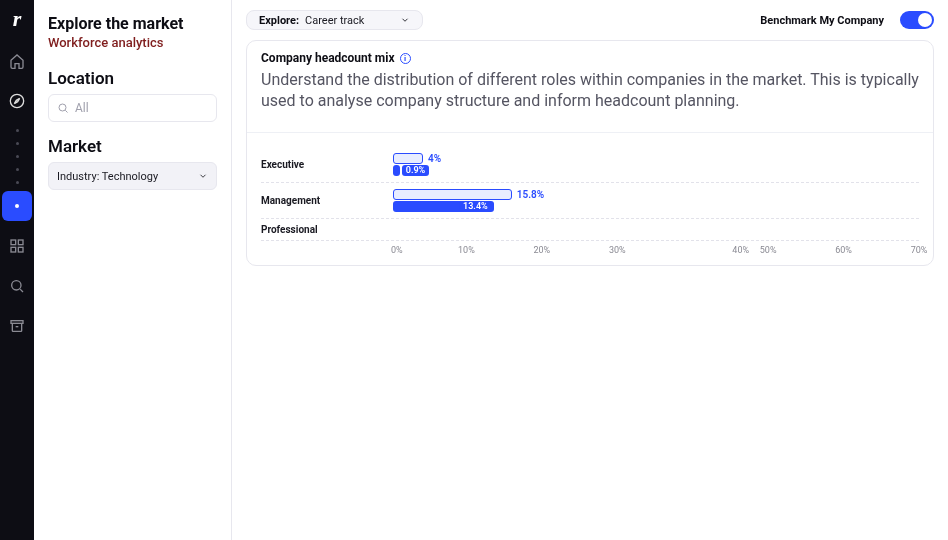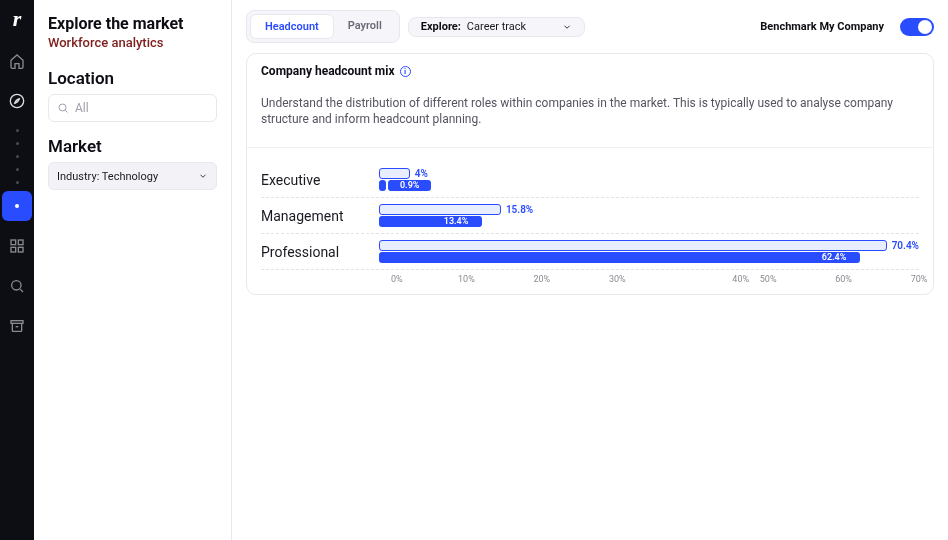--- a/index.html
+++ b/index.html
@@ -138,35 +138,35 @@
   }
   .card-header {
     padding: 10px 14px 20px;
     border-bottom: 1px solid #eef0f5;
   }
   .card-title { font-size: 12px; font-weight: 700; display: flex; align-items: center; gap: 5px; }
   .info-icon {
     width: 11px; height: 11px; border-radius: 50%; border: 1px solid #2a4cff;
     color: #2a4cff; font-size: 8px; display:inline-flex; align-items:center; justify-content:center;
   }
-  .card-desc { font-size: 12px; color: #555562; margin-top: 18px; line-height: 1.3; }
+  .card-desc { font-size: 16px; color: #555562; margin-top: 5px; line-height: 1.3; }
   .chart-area {
     padding: 14px 14px 6px 14px;
   }
   .chart-row {
     display: flex;
     align-items: center;
     border-bottom: 1px dashed #e2e2ea;
     padding: 5px 0;
   }
   .chart-row:last-of-type { border-bottom: none; }
   .row-label {
-    width: 118px;
-    font-size: 14px;
-    font-weight: 400;
+    width: 132px;
+    font-size: 10px;
+    font-weight: 700;
     color: #1a1a22;
   }
   .bars {
     flex: 1;
     position: relative;
     min-width: 0;
   }
   .bar-track {
     position: relative;
     height: 11px;
@@ -192,21 +192,21 @@
     font-size: 10px;
     color: #2a4cff;
     font-weight: 600;
     margin-left: 5px;
   }
   .bar-label-in {
     font-size: 9px;
     color: #fff;
     background: #2a4cff;
     border-radius: 3px;
-    padding: 0 12px;
+    padding: 0 4px;
     font-weight: 600;
     margin-right: 2px;
     line-height: 11px;
   }
   .axis-row {
     display: flex;
     margin-top: 4px;
   }
   .axis-label-gap { width: 130px; }
   .axis-ticks {
@@ -297,24 +297,20 @@
     <span style="font-size:11px;">Industry: Technology</span>
     <svg width="10" height="10" viewBox="0 0 24 24" fill="none" stroke="currentColor" stroke-width="2">
         <polyline points="6 9 12 15 18 9"></polyline>
       </svg>
   </div>
 </div>
 
 <div class="main">
 
   <div class="topbar">
-    <div class="seg">
-      <div class="seg-btn active">Headcount</div>
-      <div class="seg-btn">Payroll</div>
-    </div>
     <div class="explore-dd">
       <span class="lbl">Explore:</span>
       <span class="val">Career track</span>
       <span style="width:24px;"></span>
       <svg width="10" height="10" viewBox="0 0 24 24" fill="none" stroke="currentColor" stroke-width="2">
           <polyline points="6 9 12 15 18 9"></polyline>
         </svg>
     </div>
     <div class="spacer"></div>
     <span class="benchmark-label">Benchmark My Company</span>
@@ -353,30 +349,20 @@
               <span class="bar-label-out">15.8%</span>
             </div>
             <div class="bar-track" style="position: relative;">
               <div class="bar mine" style="width: 19.1429%;"></div>
               <span class="bar-label-in" style="position: absolute; left: calc(19.1429% - 2px); transform: translateX(-100%);">13.4%</span>
             </div>
           </div>
         </div>
         <div class="chart-row">
           <div class="row-label">Professional</div>
-          <div class="bars">
-            <div class="bar-track">
-              <div class="bar market" style="width: 100.571%;"></div>
-              <span class="bar-label-out">70.4%</span>
-            </div>
-            <div class="bar-track" style="position: relative;">
-              <div class="bar mine" style="width: 89.1429%;"></div>
-              <span class="bar-label-in" style="position: absolute; left: calc(89.1429% - 2px); transform: translateX(-100%);">62.4%</span>
-            </div>
-          </div>
         </div>
         <div class="axis-row">
           <div class="axis-label-gap"></div>
           <div class="axis-ticks">
             <span class="tick" style="left: 0%;">0%</span>
             <span class="tick" style="left: 14.2857%;">10%</span>
             <span class="tick" style="left: 28.5714%;">20%</span>
             <span class="tick" style="left: 42.8571%;">30%</span>
             <span class="tick" style="left: 57.1429%; margin-left: 48px;">40%</span>
             <span class="tick" style="left: 71.4286%;">50%</span>

